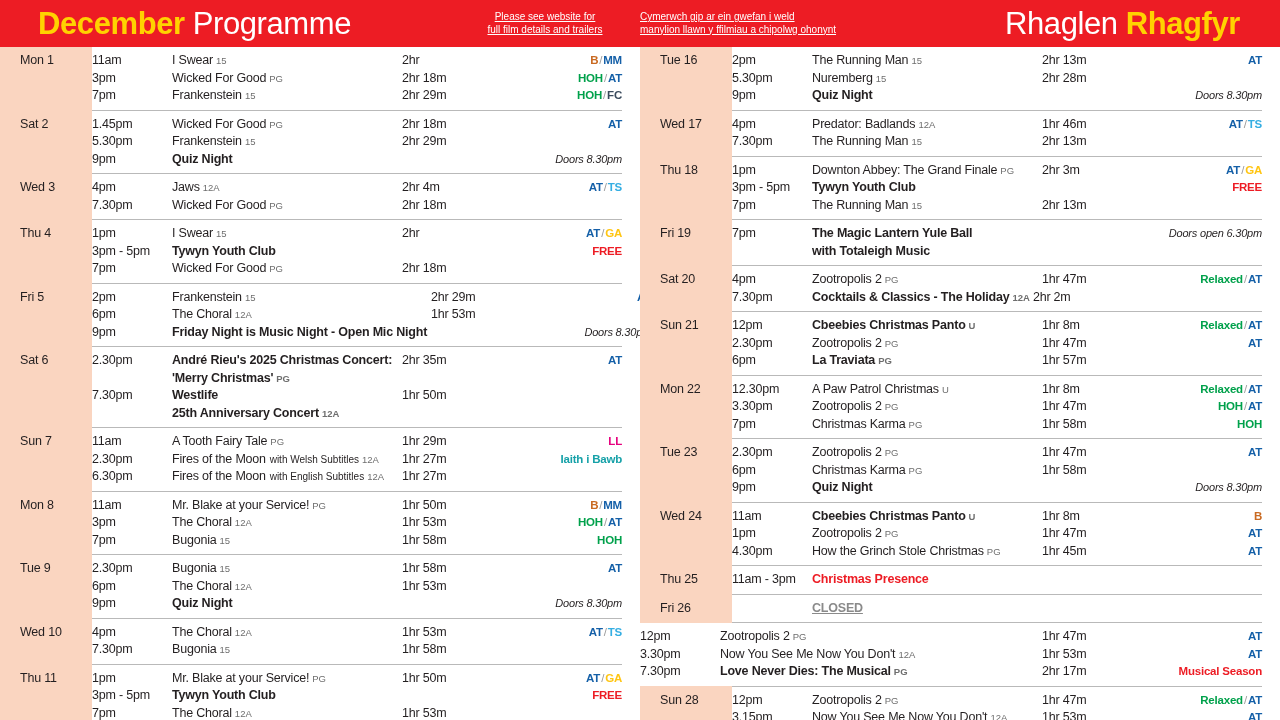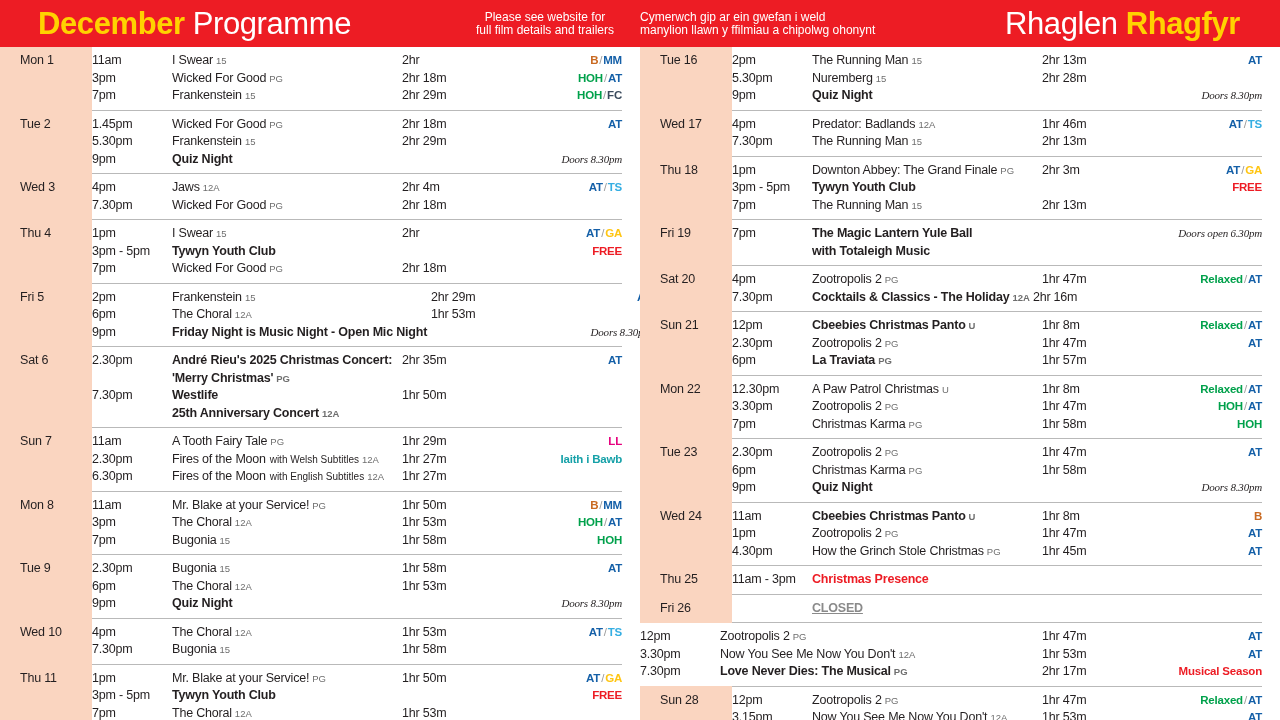--- a/index.html
+++ b/index.html
@@ -40,24 +40,25 @@
   }
   .hdr-title-reg {
     font-size:31px;
     font-weight:400;
     color:#ffffff;
     letter-spacing:-0.4px;
     margin-left:8px;
   }
   .hdr-note {
     color:#ffffff;
-    font-size:12px;
+    font-size:10px;
     line-height:12.5px;
     text-align:center;
     width:170px;
+    text-decoration:underline;
   }
   .hdr-note.welsh { text-align:left; width:270px; padding-left:10px; }
   .hdr-right {
     flex:1;
     display:flex;
     align-items:flex-end;
     justify-content:flex-end;
     padding-right:40px;
     white-space:nowrap;
   }
@@ -165,21 +166,20 @@
   .s-tags .sep { color:#9A9A9A; font-weight:normal; margin:0 1px; }
   .s-doors {
     width:128px;
     flex:0 0 128px;
     text-align:right;
     white-space:nowrap;
     font-style:italic;
     font-weight:normal;
     font-size:11px;
     color:#231F20;
-    font-family:Liberation Serif, serif;
   }
 
   
   .show.tight .s-title { flex:0 0 auto; padding-right:3px; }
   .show.tight .s-dur { width:auto; flex:0 0 auto; padding-right:0; }
   .show.tight .s-tags { margin-left:auto; }
 
   
   .s-title-2 { display:block; }
   .s-title-2 .ln { display:block; white-space:nowrap; }
@@ -222,21 +222,21 @@
               </div>
               <div class="show">
                 <div class="s-time">7pm</div>
                 <div class="s-title">Frankenstein<span class="cert">15</span></div>
                 <div class="s-dur">2hr 29m</div>
                 <div class="s-tags"><span style="color: rgb(0, 161, 75);">HOH</span><span class="sep">/</span><span style="color: rgb(58, 74, 92);">FC</span></div>
               </div>
             </div>
           </div>
           <div class="day-row">
-            <div class="day-cell">Tue 2</div>
+            <div class="day-cell">Sat 2</div>
             <div class="shows">
               <div class="show">
                 <div class="s-time">1.45pm</div>
                 <div class="s-title">Wicked For Good<span class="cert">PG</span></div>
                 <div class="s-dur">2hr 18m</div>
                 <div class="s-tags"><span style="color: rgb(21, 96, 168);">AT</span></div>
               </div>
               <div class="show">
                 <div class="s-time">5.30pm</div>
                 <div class="s-title">Frankenstein<span class="cert">15</span></div>
@@ -532,21 +532,21 @@
             <div class="shows">
               <div class="show">
                 <div class="s-time">4pm</div>
                 <div class="s-title">Zootropolis 2<span class="cert">PG</span></div>
                 <div class="s-dur">1hr 47m</div>
                 <div class="s-tags"><span style="color: rgb(0, 161, 75);">Relaxed</span><span class="sep">/</span><span style="color: rgb(21, 96, 168);">AT</span></div>
               </div>
               <div class="show tight">
                 <div class="s-time">7.30pm</div>
                 <div class="s-title bold">Cocktails &amp; Classics - The Holiday<span class="cert">12A</span></div>
-                <div class="s-dur">2hr 16m</div>
+                <div class="s-dur">2hr 2m</div>
                 <div class="s-tags"></div>
               </div>
             </div>
           </div>
           <div class="day-row">
             <div class="day-cell">Sun 21</div>
             <div class="shows">
               <div class="show">
                 <div class="s-time">12pm</div>
                 <div class="s-title bold">Cbeebies Christmas Panto<span class="cert">U</span></div>

